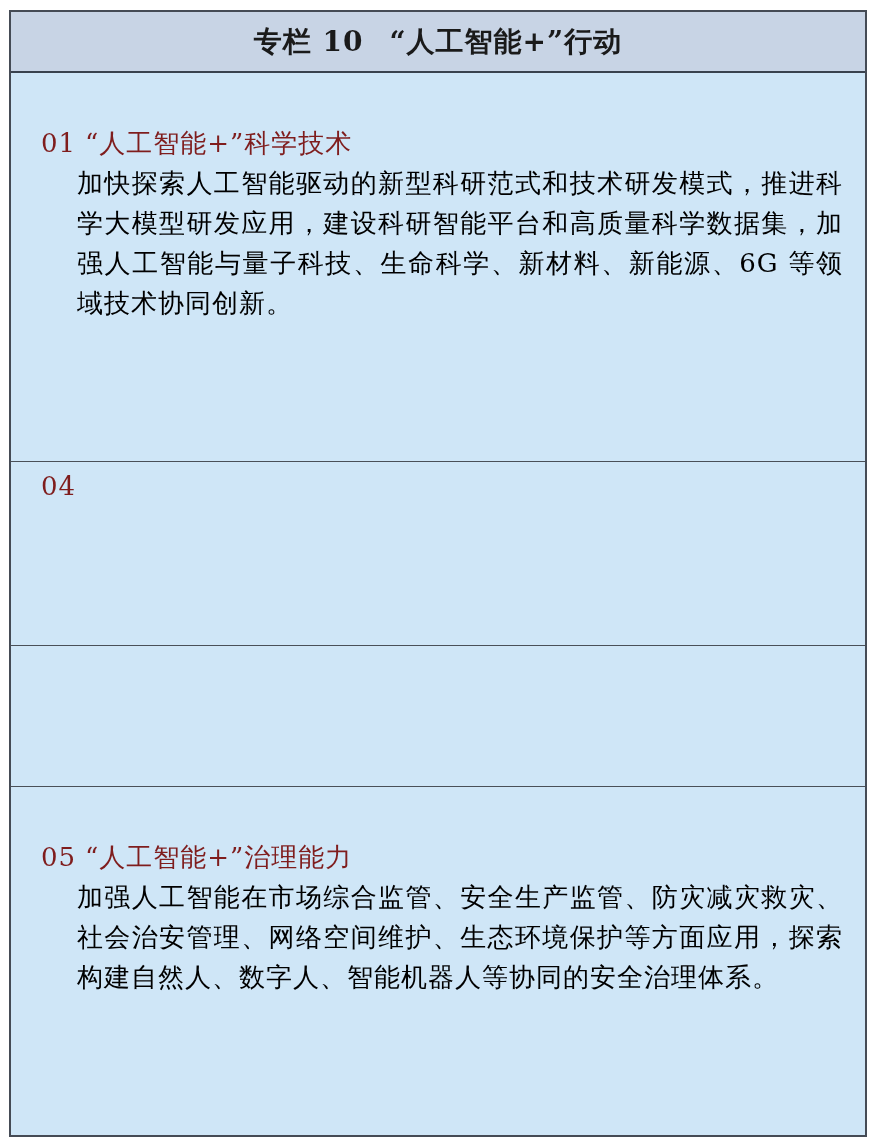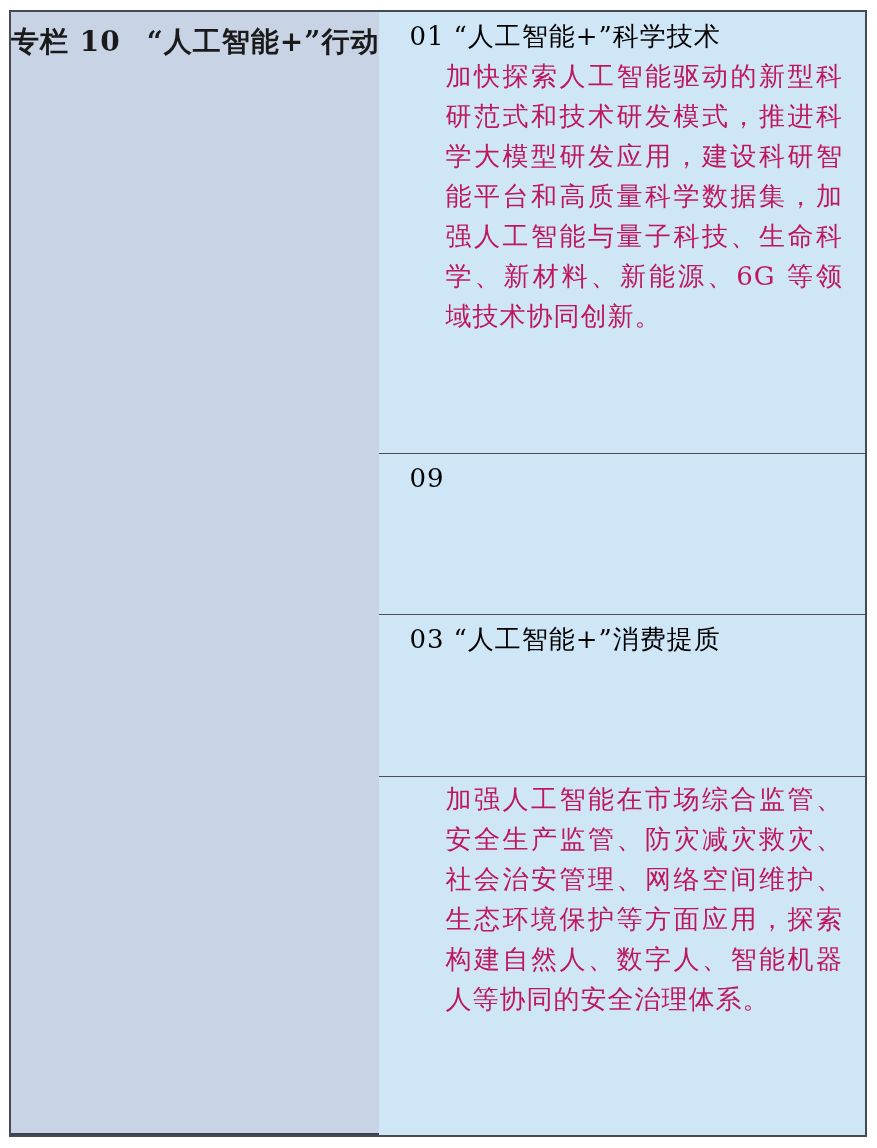--- a/index.html
+++ b/index.html
@@ -18,21 +18,21 @@
   }
   .panel {
     position: absolute;
     top: 10px;
     left: 9px;
     right: 10px;
     bottom: 11px;
     border: 2px solid #454b55;
     box-sizing: border-box;
     display: flex;
-    flex-direction: row;
+    flex-direction: column;
   }
   .panel-header {
     background: #c8d4e5;
     border-bottom: 2px solid #39424e;
     text-align: center;
     font-weight: bold;
     font-size: 28px;
     color: #1a1a1a;
     padding: 11px 0 10px 0;
     letter-spacing: 1px;
@@ -52,39 +52,40 @@
     padding: 2px 22px 7px 20px;
     flex: 1 0 auto;
   }
   .section + .section {
     border-top: 1px solid #4a5058;
   }
   .sec-title {
     display: flex;
     align-items: baseline;
     font-size: 26px;
-    color: #000000;
+    color: #7f1d1d;
     line-height: 40px;
     padding-top: 2px;
   }
   .sec-num {
     flex: 0 0 auto;
     width: 44px;
     margin-left: 10px;
     letter-spacing: 1px;
   }
   .sec-head {
     flex: 1 1 auto;
     letter-spacing: 1px;
+    margin-top: 46px;
   }
   .sec-body {
     margin: 0 0 0 46px;
     font-size: 26px;
     line-height: 40px;
-    color: #be185d;
+    color: #000000;
     text-align: justify;
     letter-spacing: 1px;
     word-break: break-all;
   }
 </style>
 </head>
 <body>
 
 <div class="page">
   <div class="panel">
@@ -98,31 +99,31 @@
       <div class="section">
         <div class="sec-title">
           <span class="sec-num">01</span>
           <span class="sec-head">“人工智能+”科学技术</span>
         </div>
         <p class="sec-body">加快探索人工智能驱动的新型科研范式和技术研发模式，推进科学大模型研发应用，建设科研智能平台和高质量科学数据集，加强人工智能与量子科技、生命科学、新材料、新能源、6G 等领域技术协同创新。</p>
       </div>
 
       <div class="section">
         <div class="sec-title">
-          <span class="sec-num">09</span>
+          <span class="sec-num">04</span>
         </div>
       </div>
 
       <div class="section">
-        <div class="sec-title">
-          <span class="sec-num">03</span>
-          <span class="sec-head">“人工智能+”消费提质</span>
-        </div>
       </div>
 
 
       <div class="section">
+        <div class="sec-title">
+          <span class="sec-num">05</span>
+          <span class="sec-head">“人工智能+”治理能力</span>
+        </div>
         <p class="sec-body">加强人工智能在市场综合监管、安全生产监管、防灾减灾救灾、社会治安管理、网络空间维护、生态环境保护等方面应用，探索构建自然人、数字人、智能机器人等协同的安全治理体系。</p>
       </div>
 
     </div>
   </div>
 </div>
 
 </body></html>

